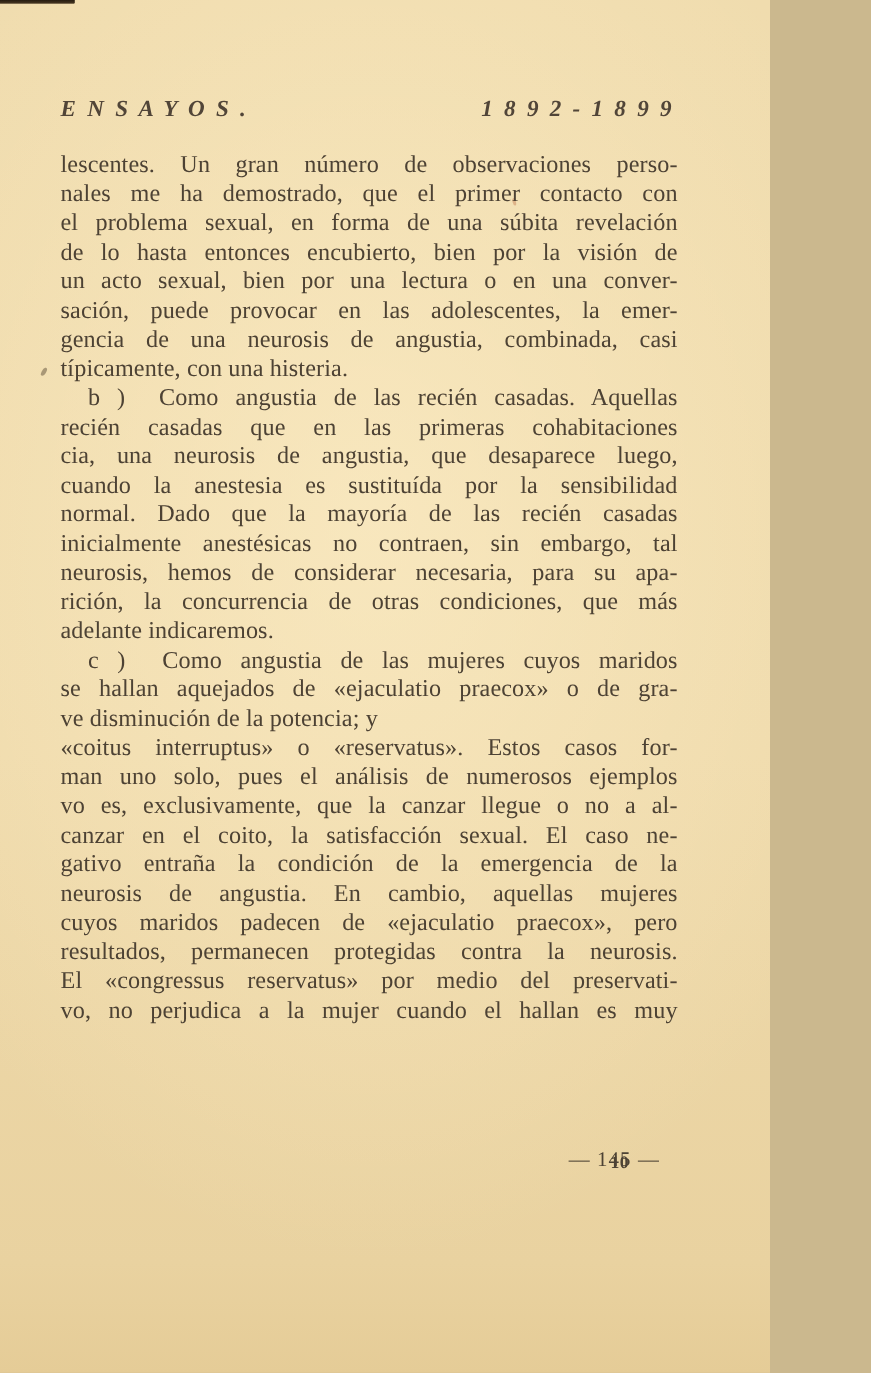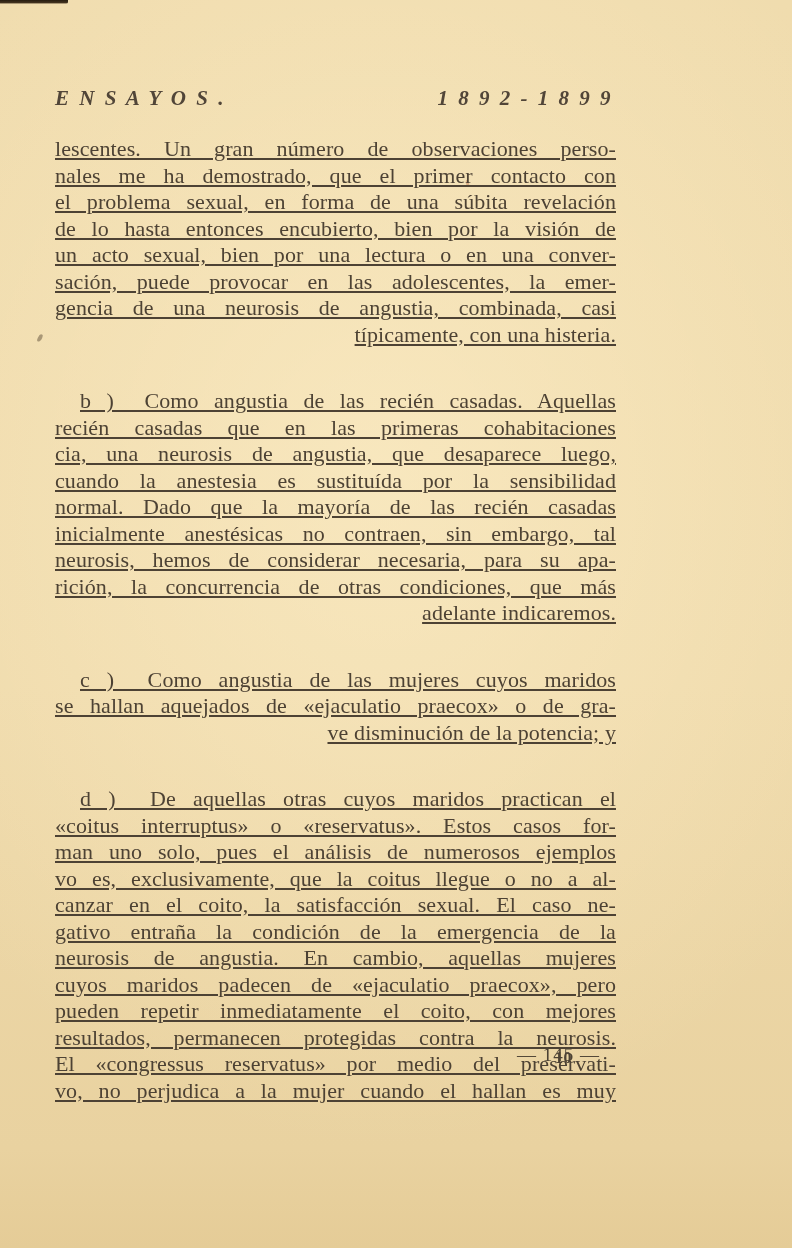--- a/index.html
+++ b/index.html
@@ -6,21 +6,21 @@
     margin: 0;
     padding: 0;
     background: #d8c companion;
   }
   body {
     background: #cbb88e;
     font-family: "Liberation Serif", "DejaVu Serif", serif;
   }
   .page {
     position: relative;
-    width: 792px;
+    width: 700px;
     height: 1248px;
     overflow: hidden;
     background:
       radial-gradient(ellipse 120% 90% at 48% 38%, rgba(255,241,204,0.55) 0%, rgba(255,241,204,0) 60%),
       linear-gradient(180deg, #f0dcae 0%, #efdaab 55%, #e9d2a0 92%, #e5cc97 100%);
     color: #4d4234;
   }
   
   .scan-bar {
     position: absolute;
@@ -62,30 +62,28 @@
   .body-text {
     position: absolute;
     left: 55px; top: 136px;
     width: 561px;
     font-size: 22px;
     line-height: 26.5px;
     letter-spacing: 0.1px;
   }
   .line {
     white-space: pre-wrap;
-    text-align: right;
-    text-decoration: underline;
+    text-align: left;
   }
   .line.just {
     text-align-last: justify;
     text-justify: inter-word;
   }
   .line.indent {
     text-indent: 25px;
-    margin-top: 40px;
   }
   .footer {
     position: absolute;
     left: 55px; top: 1044px;
     width: 561px;
     height: 30px;
   }
   .pagenum {
     position: absolute;
     left: 0; right: 0;
@@ -131,29 +129,27 @@
       <div class="line just">cia, una neurosis de angustia, que desaparece luego,</div>
       <div class="line just">cuando la anestesia es sustituída por la sensibilidad</div>
       <div class="line just">normal. Dado que la mayoría de las recién casadas</div>
       <div class="line just">inicialmente anestésicas no contraen, sin embargo, tal</div>
       <div class="line just">neurosis, hemos de considerar necesaria, para su apa-</div>
       <div class="line just">rición, la concurrencia de otras condiciones, que más</div>
       <div class="line">adelante indicaremos.</div>
       <div class="line indent just">c )  Como angustia de las mujeres cuyos maridos</div>
       <div class="line just">se hallan aquejados de «ejaculatio praecox» o de gra-</div>
       <div class="line">ve disminución de la potencia; y</div>
-      <div class="line indent just">d )  De aquellas otras cuyos maridos practican el</div>
       <div class="line just">«coitus interruptus» o «reservatus». Estos casos for-</div>
       <div class="line just">man uno solo, pues el análisis de numerosos ejemplos</div>
-      <div class="line just">vo es, exclusivamente, que la coitus llegue o no a al-</div>
+      <div class="line just">vo es, exclusivamente, que la canzar llegue o no a al-</div>
       <div class="line just">canzar en el coito, la satisfacción sexual. El caso ne-</div>
       <div class="line just">gativo entraña la condición de la emergencia de la</div>
       <div class="line just">neurosis de angustia. En cambio, aquellas mujeres</div>
       <div class="line just">cuyos maridos padecen de «ejaculatio praecox», pero</div>
-      <div class="line just">pueden repetir inmediatamente el coito, con mejores</div>
       <div class="line just">resultados, permanecen protegidas contra la neurosis.</div>
       <div class="line just">El «congressus reservatus» por medio del preservati-</div>
       <div class="line just">vo, no perjudica a la mujer cuando el hallan es muy</div>
     </div>
 
   <div class="footer">
     <span class="pagenum">— 145 —</span>
     <span class="signature">10</span>
   </div>
 

